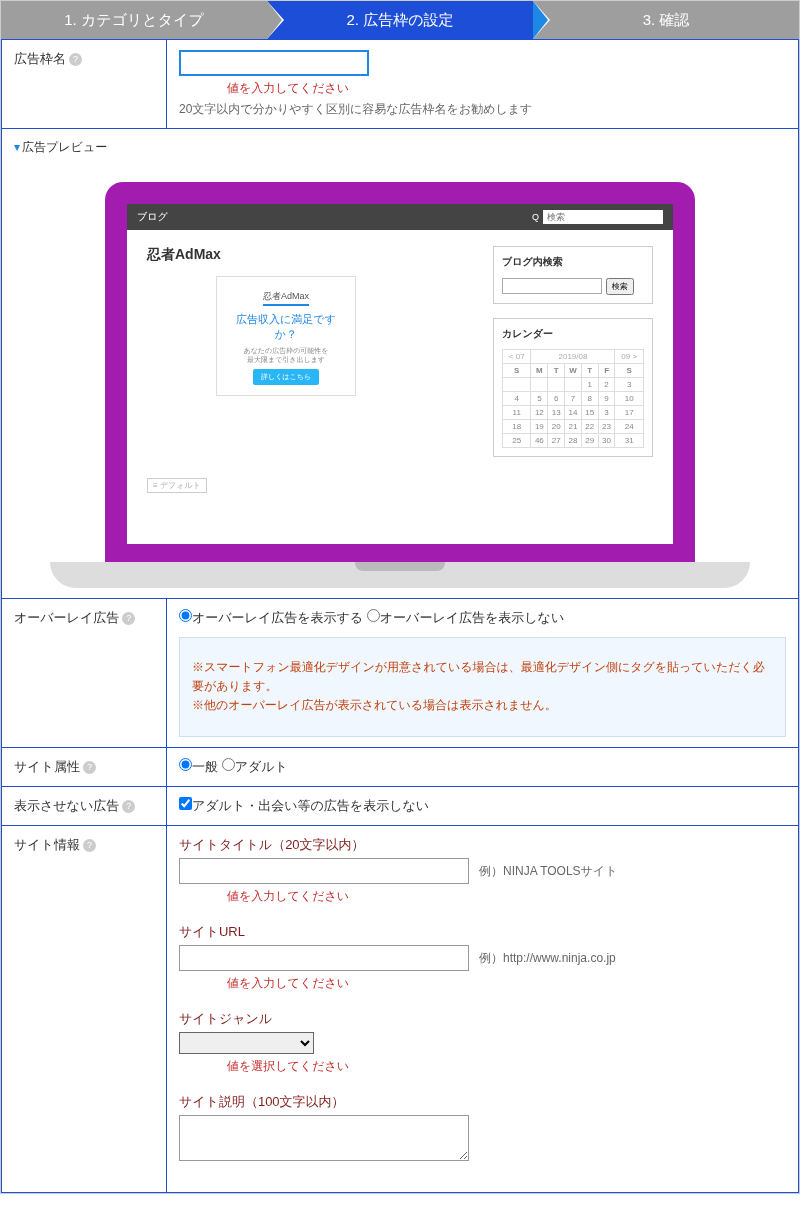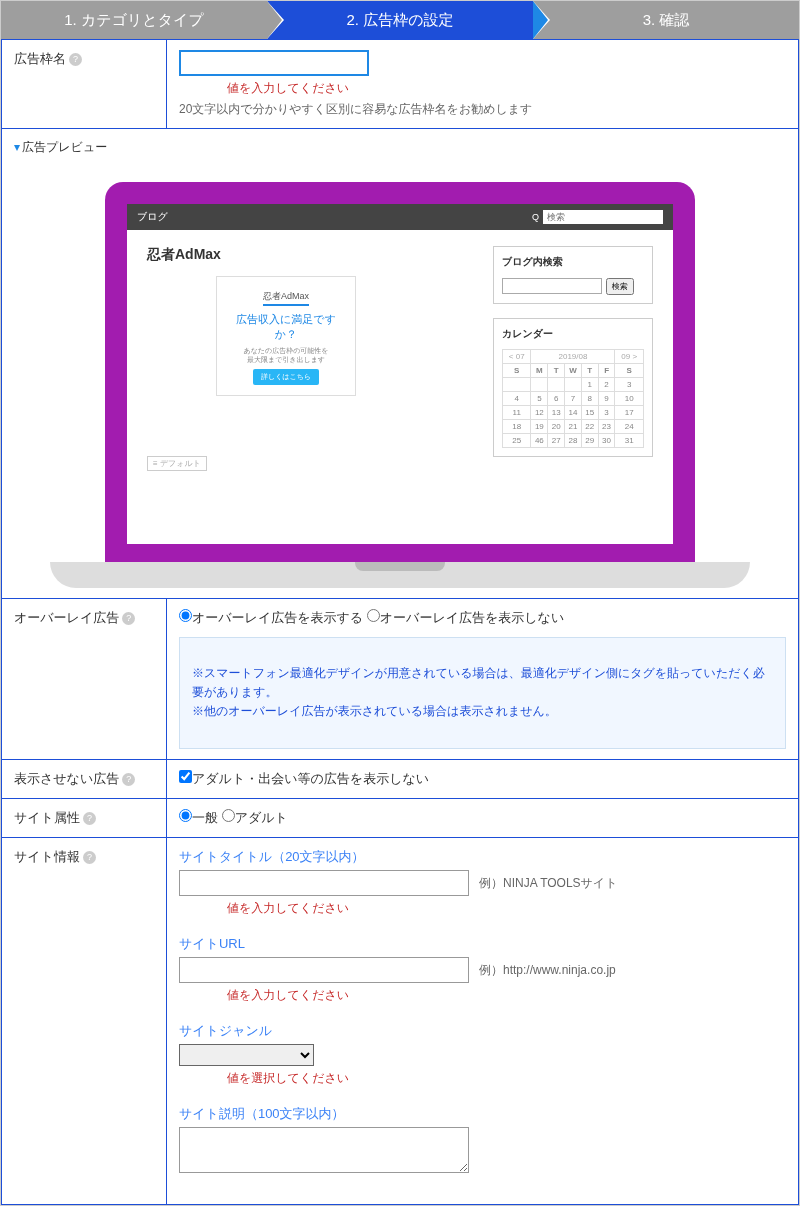--- a/index.html
+++ b/index.html
@@ -41,22 +41,22 @@
 .ad-box .btn { display: inline-block; background: #29b6f6; color: #fff; font-size: 7px; padding: 3px 8px; border-radius: 2px; margin-top: 5px; }
 .blog-side { width: 160px; margin-left: 44px; }
 .side-box { border: 1px solid #ccc; padding: 8px; margin-bottom: 14px; }
 .side-box h4 { font-size: 10px; font-weight: bold; margin-bottom: 8px; }
 .side-box input[type=text] { width: 100px; height: 16px; border: 1px solid #aaa; font-size: 9px; }
 .side-box button { font-size: 8px; padding: 1px 4px; }
 .cal { width: 100%; border-collapse: collapse; font-size: 8px; }
 .cal th, .cal td { border: 1px solid #ddd; text-align: center; padding: 2px 0; color: #888; }
 .cal .nav-row td { color: #aaa; }
 .default-tag { display: inline-block; border: 1px solid #ccc; font-size: 8px; color: #aaa; padding: 1px 5px; margin-top: 8px; }
-.note-box { background: #f1f7ff; border: 1px solid #cde0f2; padding: 26px 12px; font-size: 12px; color: #1d4ed8; margin-top: 10px; line-height: 1.6; }
-.field-label { color: #3b82f6; font-size: 13px; margin-bottom: 4px; }
+.note-box { background: #f1f7ff; border: 1px solid #cde0f2; padding: 20px 12px; font-size: 12px; color: #c2410c; margin-top: 10px; line-height: 1.6; }
+.field-label { color: #7f1d1d; font-size: 13px; margin-bottom: 4px; }
 .example { color: #666; font-size: 12px; margin-left: 10px; }
 .site-group { margin-bottom: 18px; }
 textarea { width: 290px; height: 46px; border: 1px solid #999; resize: both; }
 </style>
 </head>
 <body>
 
 <div class="container">
   <div class="steps">
     <div class="step">1. カテゴリとタイプ</div>
@@ -89,21 +89,21 @@
               <div class="blog-body">
                 <div class="blog-main">
                   <h3>忍者AdMax</h3>
                   <div class="ad-box">
                     <span class="logo">忍者AdMax</span>
                     <div class="q">広告収入に満足ですか？</div>
                     <div class="sub">あなたの広告枠の可能性を</div>
                     <div class="sub">最大限まで引き出します</div>
                     <span class="btn">詳しくはこちら</span>
                   </div>
-                  <span class="default-tag" style="margin-top:60px">≡ デフォルト</span>
+                  <span class="default-tag" style="margin-top:82px">≡ デフォルト</span>
                 </div>
                 <div class="blog-side">
                   <div class="side-box">
                     <h4>ブログ内検索</h4>
                     <input type="text" style="">
                     <button>検索</button>
                   </div>
                   <div class="side-box">
                     <h4>カレンダー</h4>
                     <table class="cal">
@@ -185,30 +185,30 @@
       <td>
         <label><input type="radio" name="ov" checked="" style=""><span>オーバーレイ広告を表示する</span></label>
         <label><input type="radio" name="ov" style=""><span>オーバーレイ広告を表示しない</span></label>
         <div class="note-box">
           <div>※スマートフォン最適化デザインが用意されている場合は、最適化デザイン側にタグを貼っていただく必要があります。</div>
           <div>※他のオーバーレイ広告が表示されている場合は表示されません。</div>
         </div>
       </td>
     </tr>
     <tr>
-      <th><span>表示させない広告</span><span class="help">?</span></th>
-      <td>
-        <label><input type="checkbox" checked="" style=""><span>アダルト・出会い等の広告を表示しない</span></label>
-      </td>
-    </tr>
-    <tr>
       <th><span>サイト属性</span><span class="help">?</span></th>
       <td>
         <label><input type="radio" name="sa" checked="" style=""><span>一般</span></label>
         <label><input type="radio" name="sa" style=""><span>アダルト</span></label>
+      </td>
+    </tr>
+    <tr>
+      <th><span>表示させない広告</span><span class="help">?</span></th>
+      <td>
+        <label><input type="checkbox" checked="" style=""><span>アダルト・出会い等の広告を表示しない</span></label>
       </td>
     </tr>
     <tr>
       <th><span>サイト情報</span><span class="help">?</span></th>
       <td>
         <div class="site-group">
           <div class="field-label">サイトタイトル（20文字以内）</div>
           <input type="text" class="wide" style=""><span class="example">例）NINJA TOOLSサイト</span>
           <div class="error">値を入力してください</div>
         </div>

